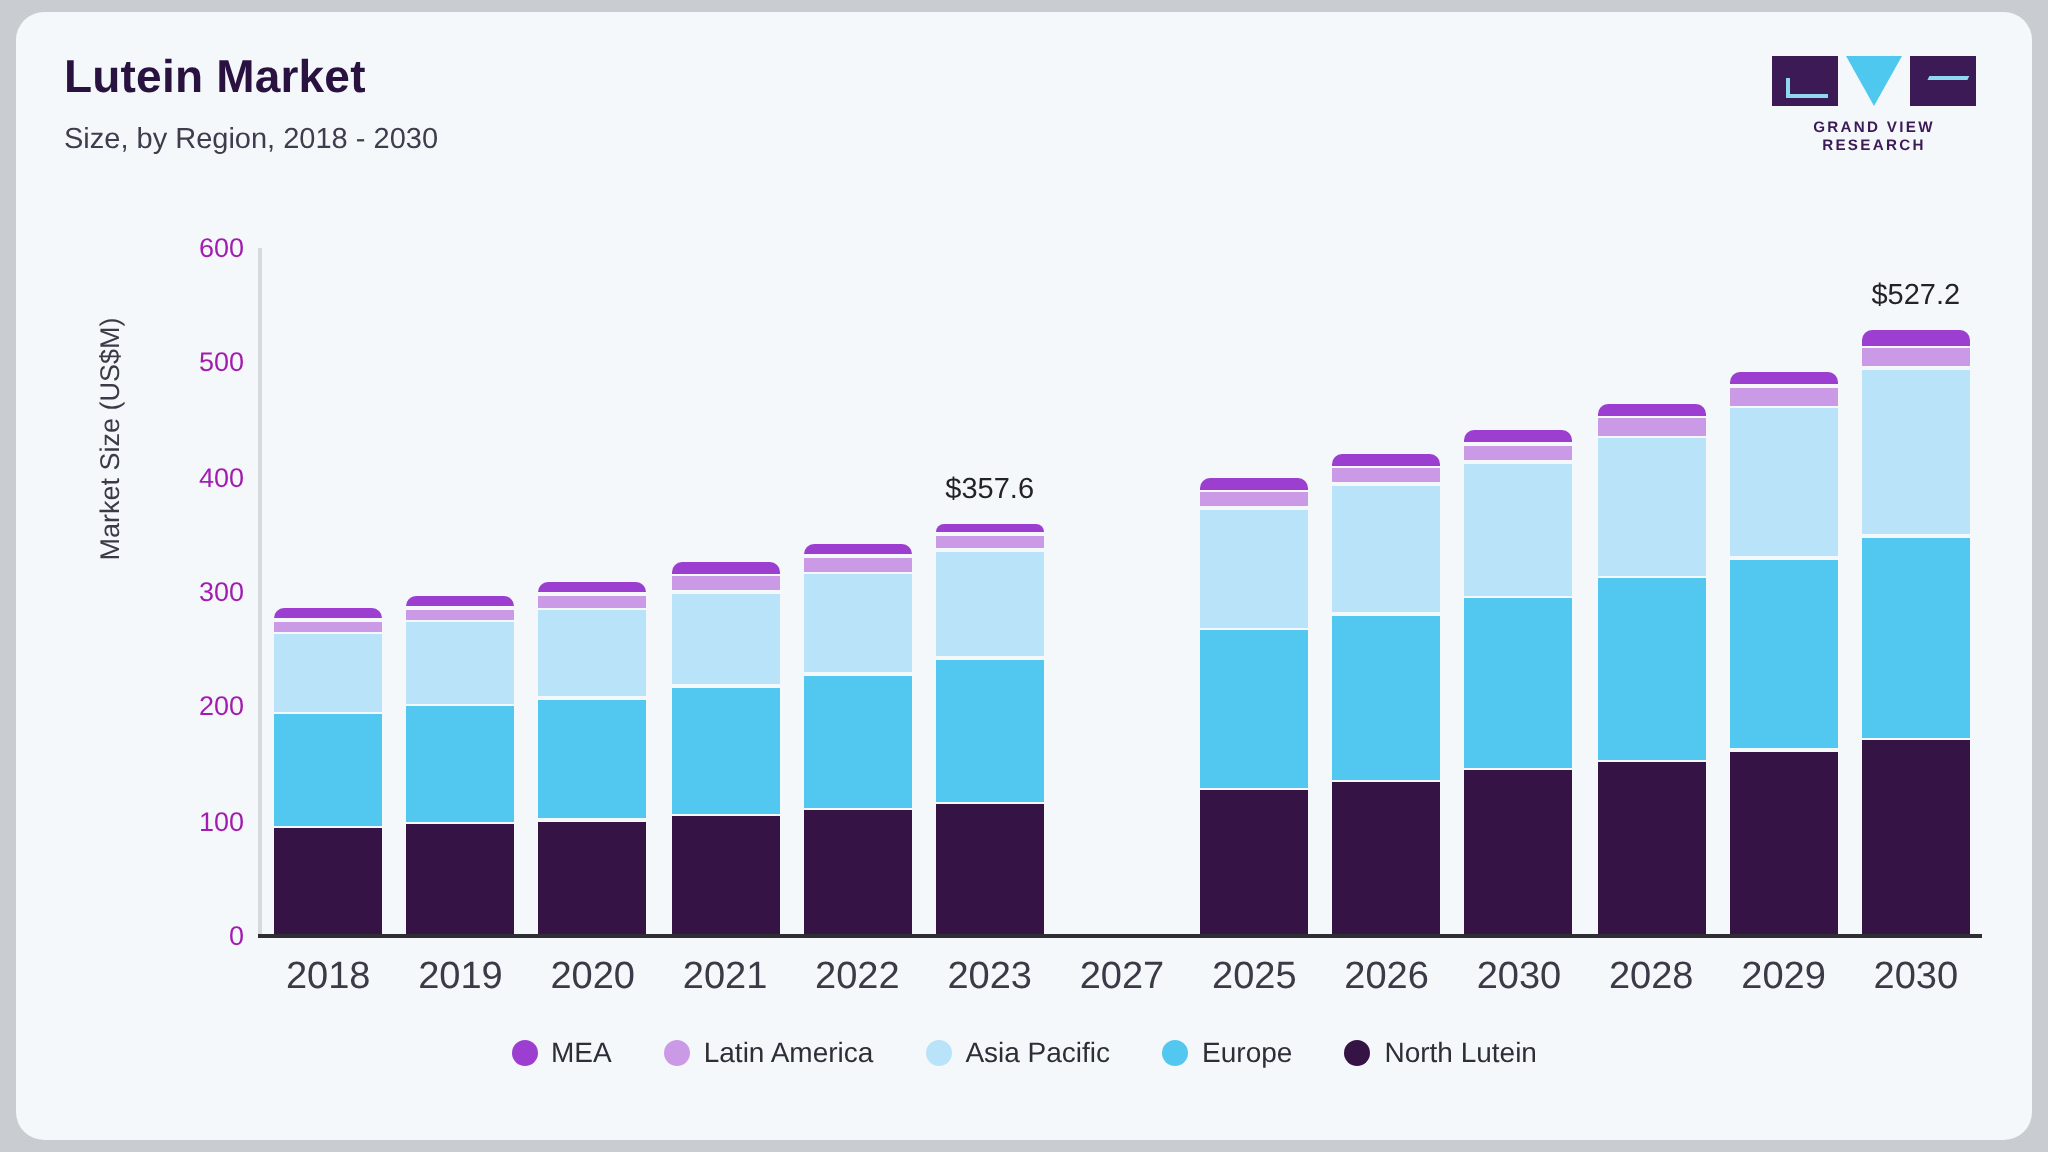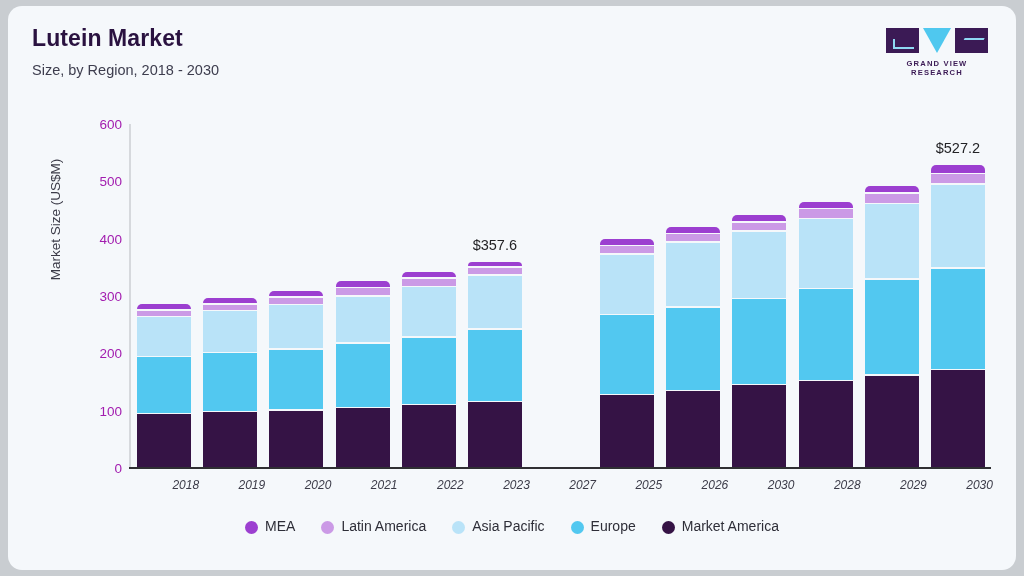--- a/index.html
+++ b/index.html
@@ -183,41 +183,40 @@
   #xticks {
     position: absolute;
     left: 99px;
     top: 372px;
     width: 860px;
     height: 28px;
   }
   .xtick {
     position: absolute;
     width: 70px;
-    text-align: right;
-    font-size: 12px;
+    text-align: center;
+    font-size: 19px;
     color: #3b3b48;
     top: 4px;
-    font-style: italic;
   }
 
   
   #legend {
     position: absolute;
     left: 0;
     top: 512px;
     width: 1008px;
     display: flex;
     justify-content: center;
     align-items: center;
     gap: 26px;
   }
   .legend-item {
     display: flex;
-    align-items: flex-end;
+    align-items: center;
     gap: 7px;
   }
   .legend-dot {
     width: 13px;
     height: 13px;
     border-radius: 50%;
     display: block;
   }
   .legend-label {
     font-size: 14px;
@@ -375,17 +374,17 @@
       <div class="legend-item">
         <span class="legend-dot" style="background: rgb(185, 227, 248);"></span>
         <span class="legend-label">Asia Pacific</span>
       </div>
       <div class="legend-item">
         <span class="legend-dot" style="background: rgb(82, 200, 240);"></span>
         <span class="legend-label">Europe</span>
       </div>
       <div class="legend-item">
         <span class="legend-dot" style="background: rgb(53, 19, 69);"></span>
-        <span class="legend-label">Market America</span>
+        <span class="legend-label">North Lutein</span>
       </div>
     </div>
 
 </div>
 
 </body></html>

